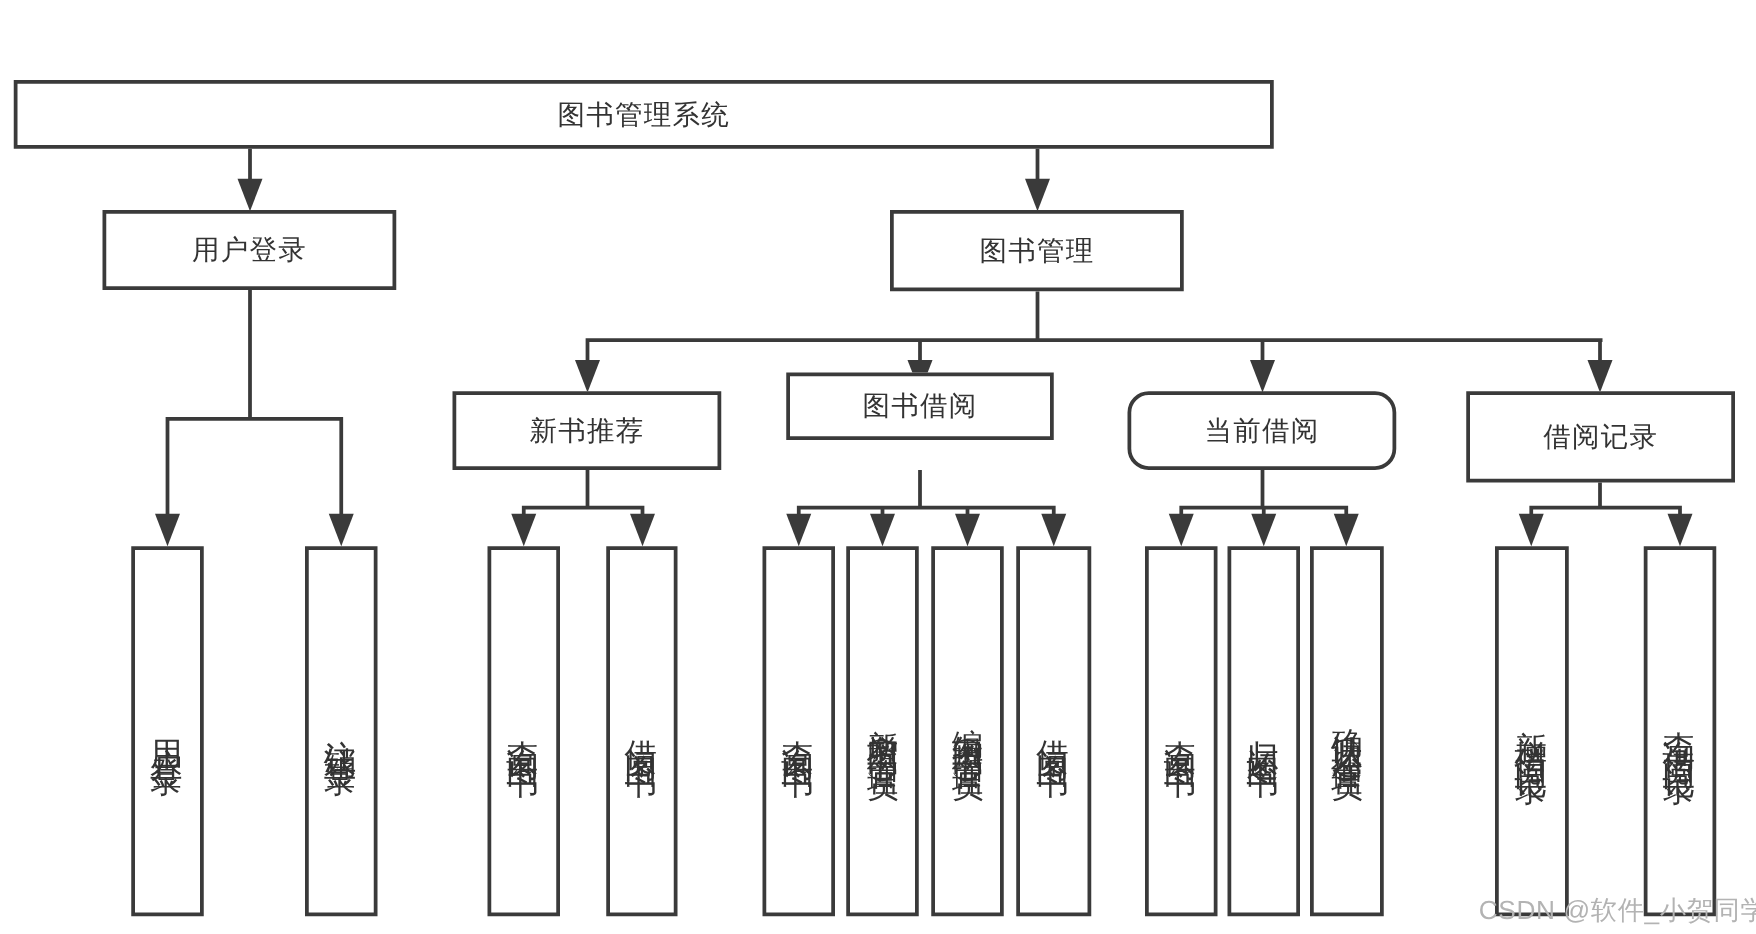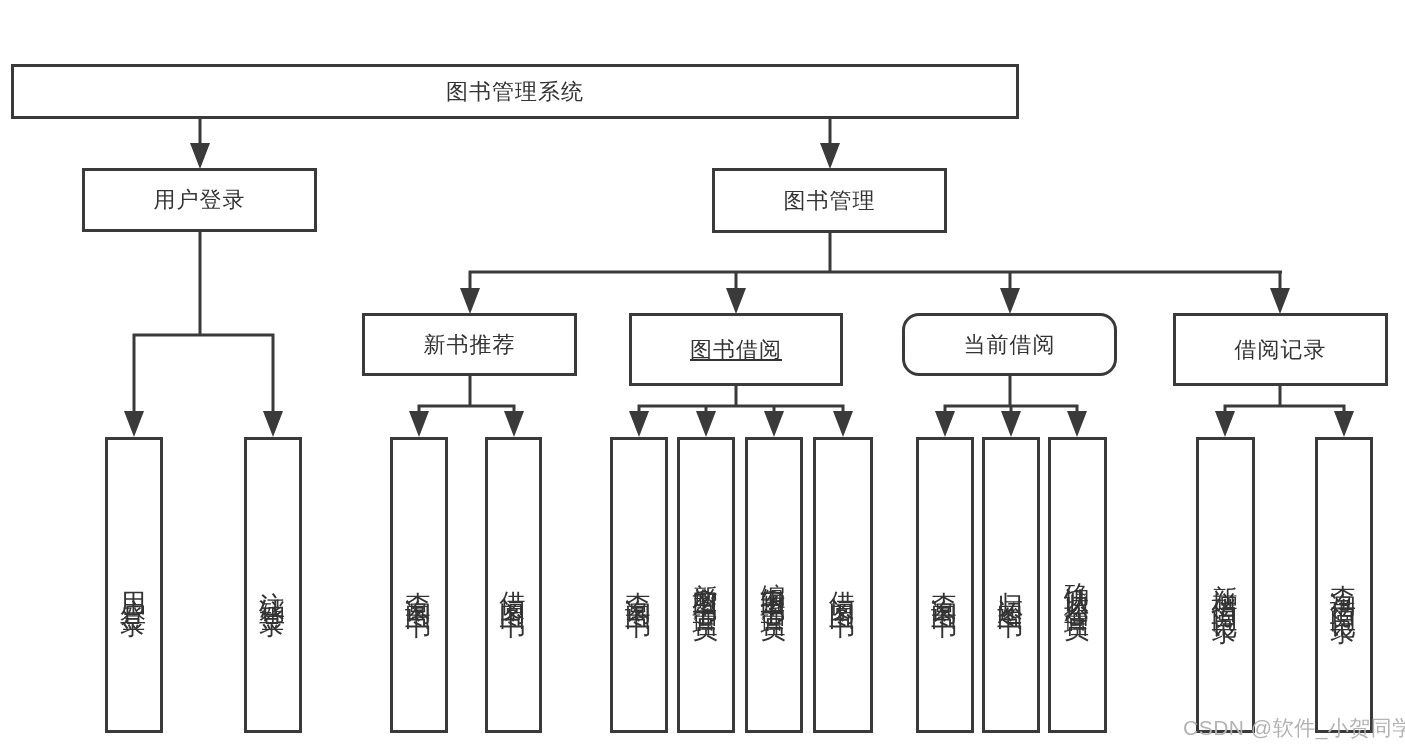--- a/index.html
+++ b/index.html
@@ -93,21 +93,21 @@
     <polygon points="1215,411 1235,411 1225,437"></polygon>
     <polygon points="1334,411 1354,411 1344,437"></polygon>
   </svg>
 
   <div class="hnode" style="left:11px;top:23px;width:1008px;height:55px;margin-top:41px;">图书管理系统</div>
 
   <div class="hnode" style="left:82px;top:168px;width:235px;height:64px;">用户登录</div>
   <div class="hnode" style="left:712px;top:168px;width:235px;height:65px;">图书管理</div>
 
   <div class="hnode" style="left:362px;top:313px;width:215px;height:63px;">新书推荐</div>
-  <div class="hnode" style="left:629px;top:313px;width:214px;height:73px;text-decoration:underline;">图书借阅</div>
+  <div class="hnode" style="left:629px;top:298px;width:214px;height:54px;">图书借阅</div>
   <div class="hnode" style="left:902px;top:313px;width:215px;height:63px;border-radius:17px;">当前借阅</div>
   <div class="hnode" style="left:1173px;top:313px;width:215px;height:73px;">借阅记录</div>
 
   <div class="leaf" style="left:105px;">用户登录</div>
   <div class="leaf" style="left:244px;">注销登录</div>
 
   <div class="leaf" style="left:390px;">查询图书</div>
   <div class="leaf" style="left:485px;width:57px;">借阅图书</div>
 
   <div class="leaf" style="left:610px;">查询图书</div>

